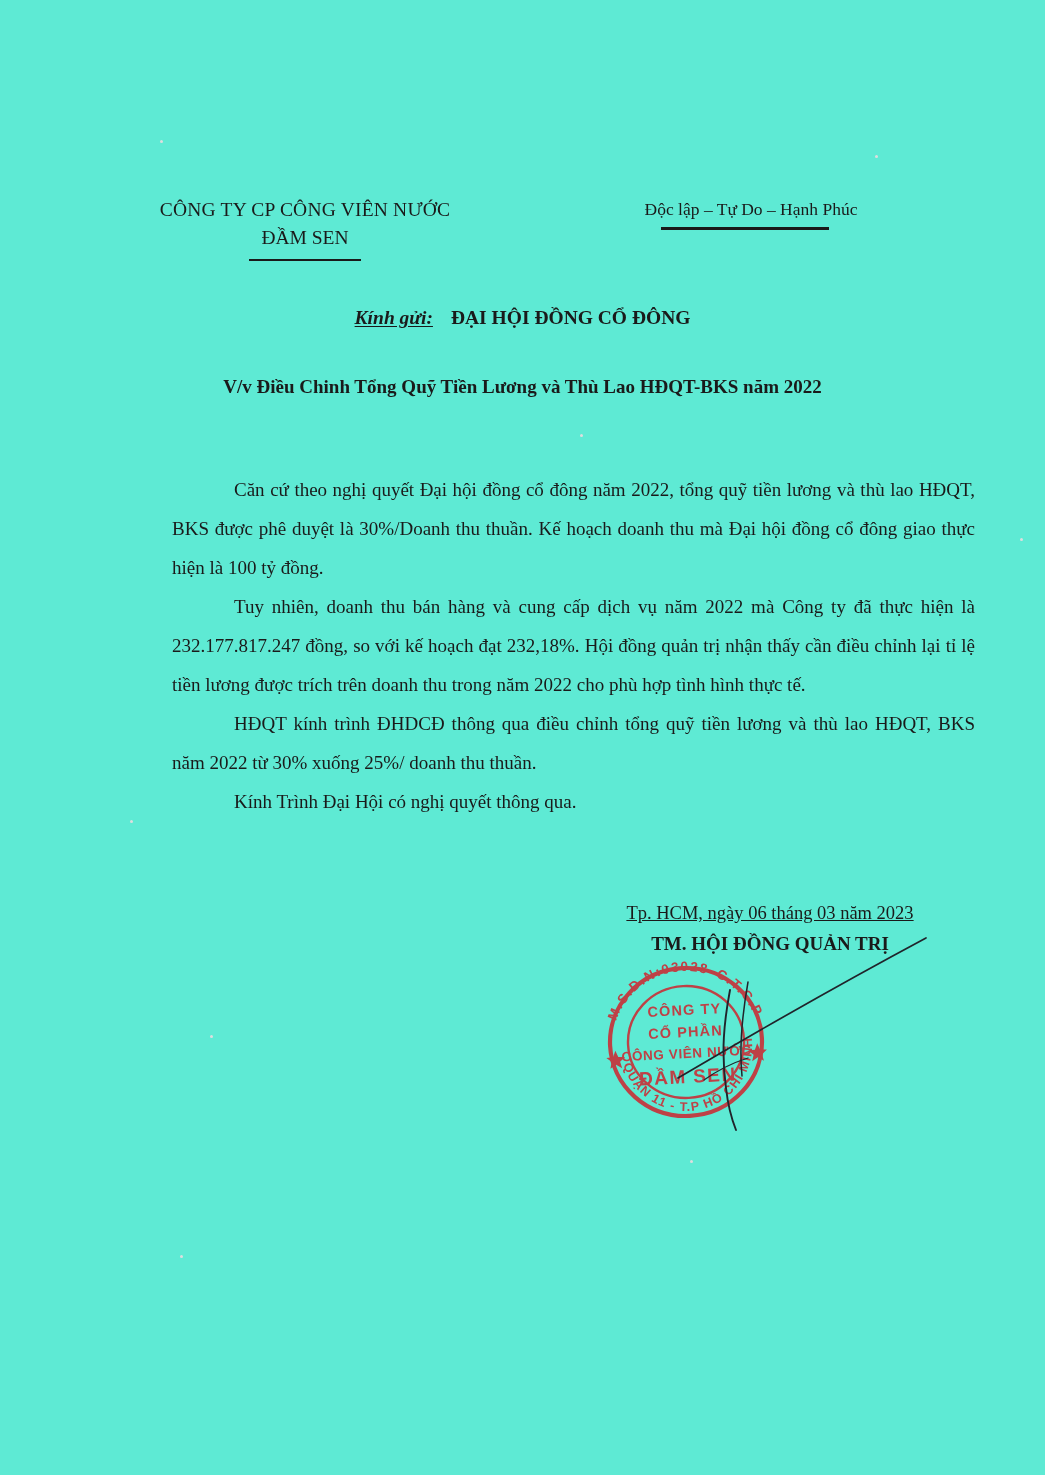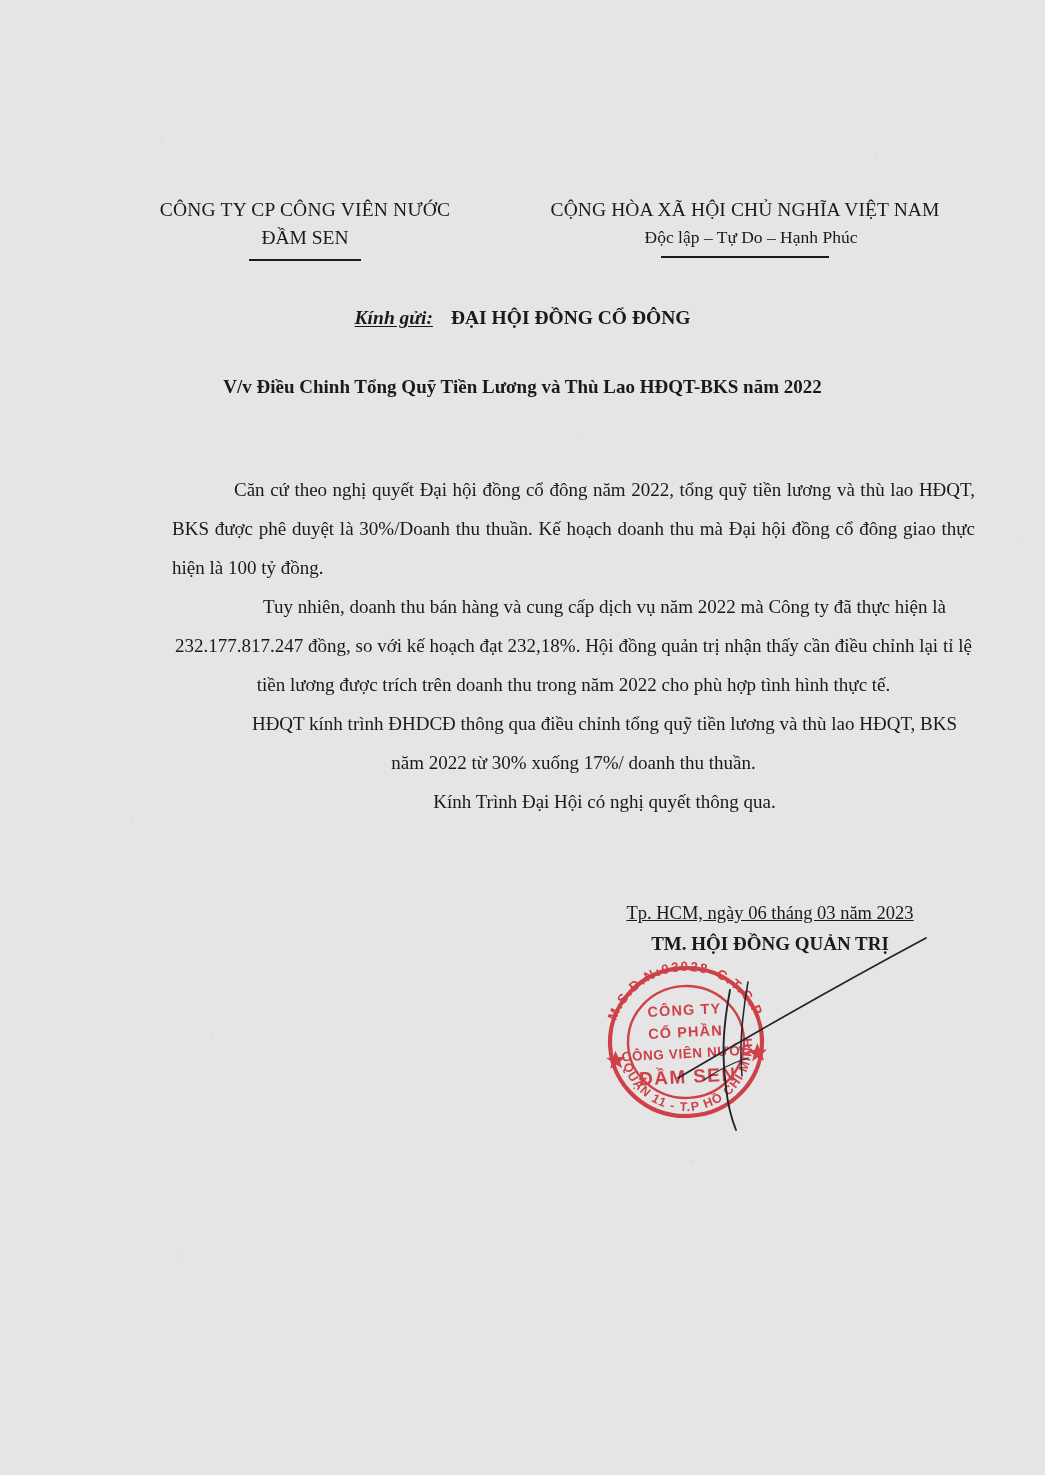--- a/index.html
+++ b/index.html
@@ -10,21 +10,21 @@
   }
   body {
     font-family: "Liberation Serif", "DejaVu Serif", serif;
     color: #1a1a1a;
   }
 
   .page {
     position: relative;
     width: 1045px;
     height: 1475px;
-    background: #e5e5e5;
+    background: #5eead4;
     overflow: hidden;
   }
 
   
   .speck {
     position: absolute;
     background: #dedede;
     border-radius: 50%;
     pointer-events: none;
   }
@@ -130,21 +130,20 @@
   }
   .para {
     font-size: 19px;
     line-height: 39px;
     text-align: justify;
     text-indent: 62px;
     margin: 0 0 0 0;
   }
   .para + .para {
     margin-top: 0;
-    text-align: center;
   }
   .para-last {
     text-align: left;
   }
 
   
   .sign-block {
     position: absolute;
     top: 900px;
     left: 560px;
@@ -221,38 +220,37 @@
 
   <div class="header">
     <div class="header-left">
       <div class="org-name">CÔNG TY CP CÔNG VIÊN NƯỚC</div>
       <div>
         <span class="org-name-2">ĐẦM SEN</span>
       </div>
       <span class="rule-short"></span>
     </div>
     <div class="header-right">
-      <div class="nation">CỘNG HÒA XÃ HỘI CHỦ NGHĨA VIỆT NAM</div>
       <div>
         <span class="motto">Độc lập – Tự Do – Hạnh Phúc</span>
       </div>
       <span class="rule-motto"></span>
     </div>
   </div>
 
   <div class="recipient-line">
     <span class="recipient-label">Kính gửi:</span><span class="recipient-value">ĐẠI HỘI ĐỒNG CỔ ĐÔNG</span>
   </div>
 
   <div class="subject-line">V/v Điều Chinh Tổng Quỹ Tiền Lương và Thù Lao HĐQT-BKS  năm 2022</div>
 
   <div class="body">
     <p class="para">Căn cứ theo nghị quyết Đại hội đồng cổ đông năm 2022, tổng quỹ tiền lương và thù lao HĐQT, BKS được phê duyệt là 30%/Doanh thu thuần. Kế hoạch doanh thu mà Đại hội đồng cổ đông giao thực hiện là 100 tỷ đồng.</p>
     <p class="para">Tuy nhiên, doanh thu bán hàng và cung cấp dịch vụ năm 2022 mà Công ty đã thực hiện là 232.177.817.247 đồng, so với kế hoạch đạt 232,18%. Hội đồng quản trị nhận thấy cần điều chỉnh lại tỉ lệ tiền lương được trích trên doanh thu trong năm 2022 cho phù hợp tình hình thực tế.</p>
-    <p class="para">HĐQT kính trình ĐHDCĐ thông qua điều chỉnh tổng quỹ tiền lương và thù lao HĐQT, BKS năm 2022 từ 30% xuống 17%/ doanh thu thuần.</p>
+    <p class="para">HĐQT kính trình ĐHDCĐ thông qua điều chỉnh tổng quỹ tiền lương và thù lao HĐQT, BKS năm 2022 từ 30% xuống 25%/ doanh thu thuần.</p>
     <p class="para para-last">Kính Trình Đại Hội có nghị quyết thông qua.</p>
   </div>
 
   <div class="sign-block">
     <div class="sign-date">Tp. HCM, ngày 06 tháng 03 năm 2023</div>
     <div class="sign-role-1">TM. HỘI ĐỒNG QUẢN TRỊ</div>
   </div>
 
   <div class="seal">
     <svg width="185" height="178" viewBox="0 0 185 178" xmlns="http://www.w3.org/2000/svg">

